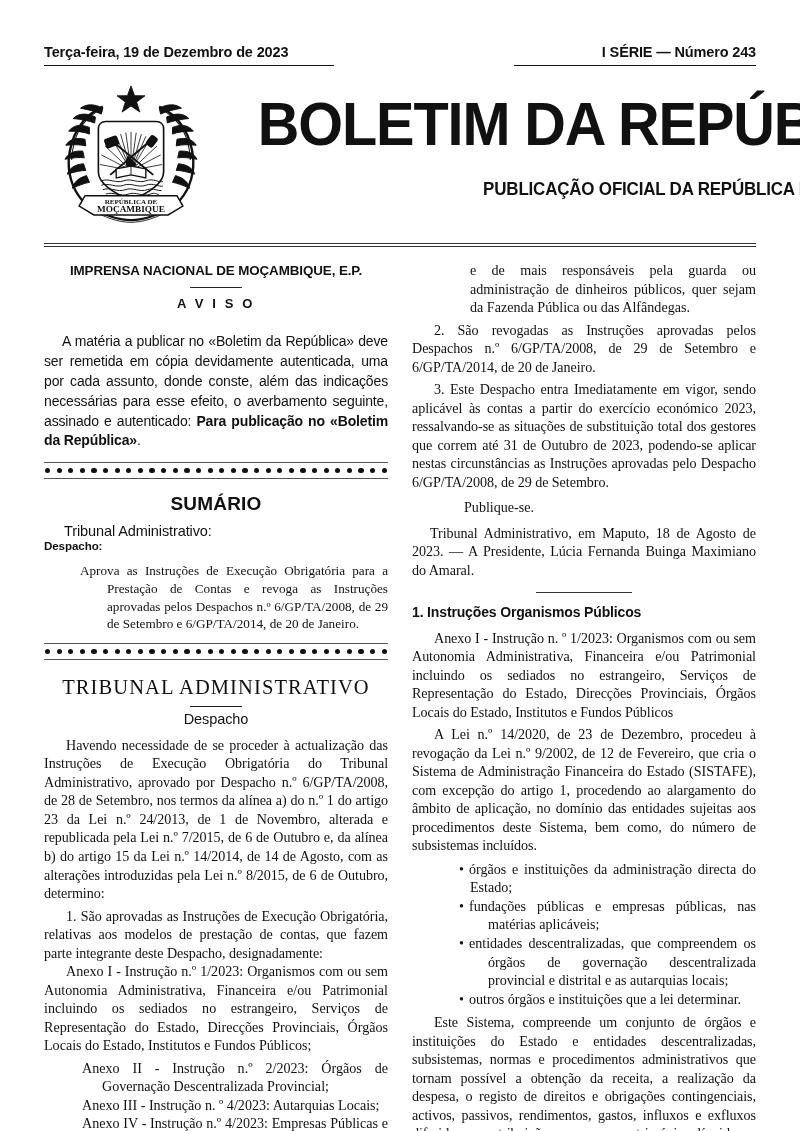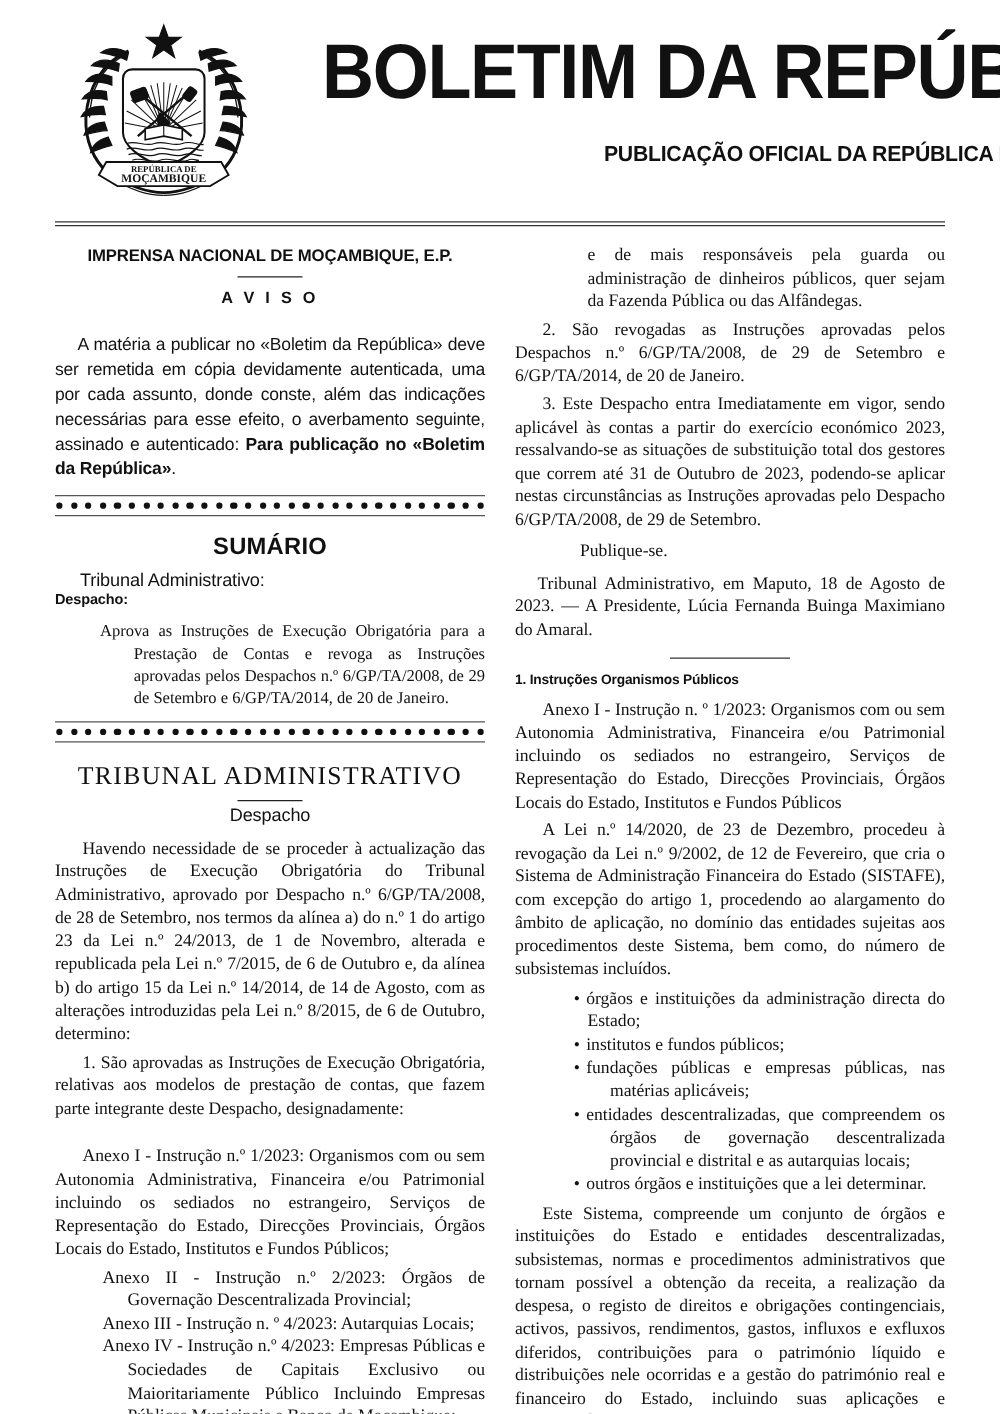--- a/index.html
+++ b/index.html
@@ -264,30 +264,34 @@
     padding-left: 52px;
   }
   .sign-rule {
     width: 96px;
     border-top: 1.2px solid #333;
     margin: 12px auto 11px auto;
   }
   .inst-head {
     font-family: "Liberation Sans", sans-serif;
     font-weight: bold;
-    font-size: 11px;
+    font-size: 14px;
     letter-spacing: -0.15px;
     margin-bottom: 9px;
   }
 </style>
 </head>
 <body>
 
 <div class="page">
 
+  <div class="masthead-top">
+    <div class="dateline">Terça-feira, 19 de Dezembro de 2023</div>
+    <div class="issueline">I SÉRIE — Número 243</div>
+  </div>
 
   <div class="masthead-main">
 
     <svg class="emblem" viewBox="0 0 200 205">
       <g fill="none" stroke="#111" stroke-width="1.6">
 
         <path d="M62 40 C34 52 18 80 16 112 C15 136 24 158 40 172" stroke-width="3.2"></path>
         <path d="M55 46 C32 60 21 84 20 112" stroke-width="1.4"></path>
 
         <g stroke-width="1.3">
@@ -458,21 +462,21 @@
           <i></i>
       </div>
       <div class="sep-rule-bottom"></div>
 
       <div class="ta-head">TRIBUNAL ADMINISTRATIVO</div>
       <div class="shortrule" style="margin:7px auto 4px auto"></div>
       <div class="despacho-head">Despacho</div>
 
       <p class="body indent" style="margin-top:9px">Havendo necessidade de se proceder à actualização das Instruções de Execução Obrigatória do Tribunal Administrativo, aprovado por Despacho n.º 6/GP/TA/2008, de 28 de Setembro, nos termos da alínea a) do n.º 1 do artigo 23 da Lei n.º 24/2013, de 1 de Novembro, alterada e republicada pela Lei n.º 7/2015, de 6 de Outubro e, da alínea b) do artigo 15 da Lei n.º 14/2014, de 14 de Agosto, com as alterações introduzidas pela Lei n.º 8/2015, de 6 de Outubro, determino:</p>
       <p class="body indent">1. São aprovadas as Instruções de Execução Obrigatória, relativas aos modelos de prestação de contas, que fazem parte integrante deste Despacho, designadamente:</p>
-      <p class="anexo flat" style="margin-top:20px">Anexo I - Instrução  n.º 1/2023: Organismos com ou sem Autonomia Administrativa, Financeira e/ou Patrimonial incluindo os sediados no estrangeiro, Serviços de Representação do Estado, Direcções Provinciais, Órgãos Locais do Estado, Institutos e Fundos Públicos;</p>
+      <p class="anexo flat" style="margin-top:0">Anexo I - Instrução  n.º 1/2023: Organismos com ou sem Autonomia Administrativa, Financeira e/ou Patrimonial incluindo os sediados no estrangeiro, Serviços de Representação do Estado, Direcções Provinciais, Órgãos Locais do Estado, Institutos e Fundos Públicos;</p>
       <p class="anexo" style="margin-top:4px">Anexo II - Instrução  n.º 2/2023: Órgãos de Governação Descentralizada Provincial;</p>
       <p class="anexo">Anexo III - Instrução  n. º 4/2023: Autarquias Locais;</p>
       <p class="anexo">Anexo IV - Instrução  n.º 4/2023: Empresas Públicas e Sociedades de Capitais Exclusivo ou Maioritariamente Público Incluindo Empresas Públicas Municipais e Banco de Moçambique;</p>
 
     </div>
 
     <div class="col col-right">
 
       <p class="anexo" style="padding-left:58px; text-indent:0">e de mais responsáveis pela guarda ou administração de dinheiros públicos, quer sejam da Fazenda Pública ou das Alfândegas.</p>
       <p class="body indent">2. São revogadas as Instruções aprovadas pelos Despachos n.º 6/GP/TA/2008, de 29 de Setembro e 6/GP/TA/2014, de 20 de Janeiro.</p>
@@ -484,21 +488,20 @@
 
       <div class="sign-rule"></div>
 
       <div class="inst-head">1. Instruções Organismos Públicos</div>
 
       <p class="body indent">Anexo I - Instrução  n. º 1/2023: Organismos com ou sem Autonomia Administrativa, Financeira e/ou Patrimonial incluindo os sediados no estrangeiro, Serviços de Representação do Estado, Direcções Provinciais, Órgãos Locais do Estado, Institutos e Fundos Públicos</p>
       <p class="body indent">A Lei n.º 14/2020, de 23 de Dezembro, procedeu à revogação da Lei n.º 9/2002, de 12 de Fevereiro, que cria o Sistema de Administração Financeira do Estado (SISTAFE), com excepção do artigo 1, procedendo ao alargamento do âmbito de aplicação, no domínio das entidades sujeitas aos procedimentos deste Sistema, bem como, do número de subsistemas incluídos.</p>
 
       <ul class="bullets">
         <li>órgãos e instituições da administração directa do Estado;</li>
-        <li>institutos e fundos públicos;</li>
         <li class="wrap">fundações públicas e empresas públicas, nas matérias aplicáveis;</li>
         <li class="wrap">entidades descentralizadas, que compreendem os órgãos de governação descentralizada provincial e distrital e as autarquias locais;</li>
         <li>outros órgãos e instituições que a lei determinar.</li>
       </ul>
 
       <p class="body indent" style="margin-top:5px">Este Sistema, compreende um conjunto de órgãos e instituições do Estado e entidades descentralizadas, subsistemas, normas e procedimentos administrativos que tornam possível a obtenção da receita, a realização da despesa, o registo de direitos e obrigações contingenciais, activos, passivos, rendimentos, gastos, influxos e exfluxos diferidos, contribuições para o património líquido e distribuições nele ocorridas e a gestão do património real e financeiro do Estado, incluindo suas aplicações e correspondente registo.</p>
 
     </div>
   </div>
 </div>

